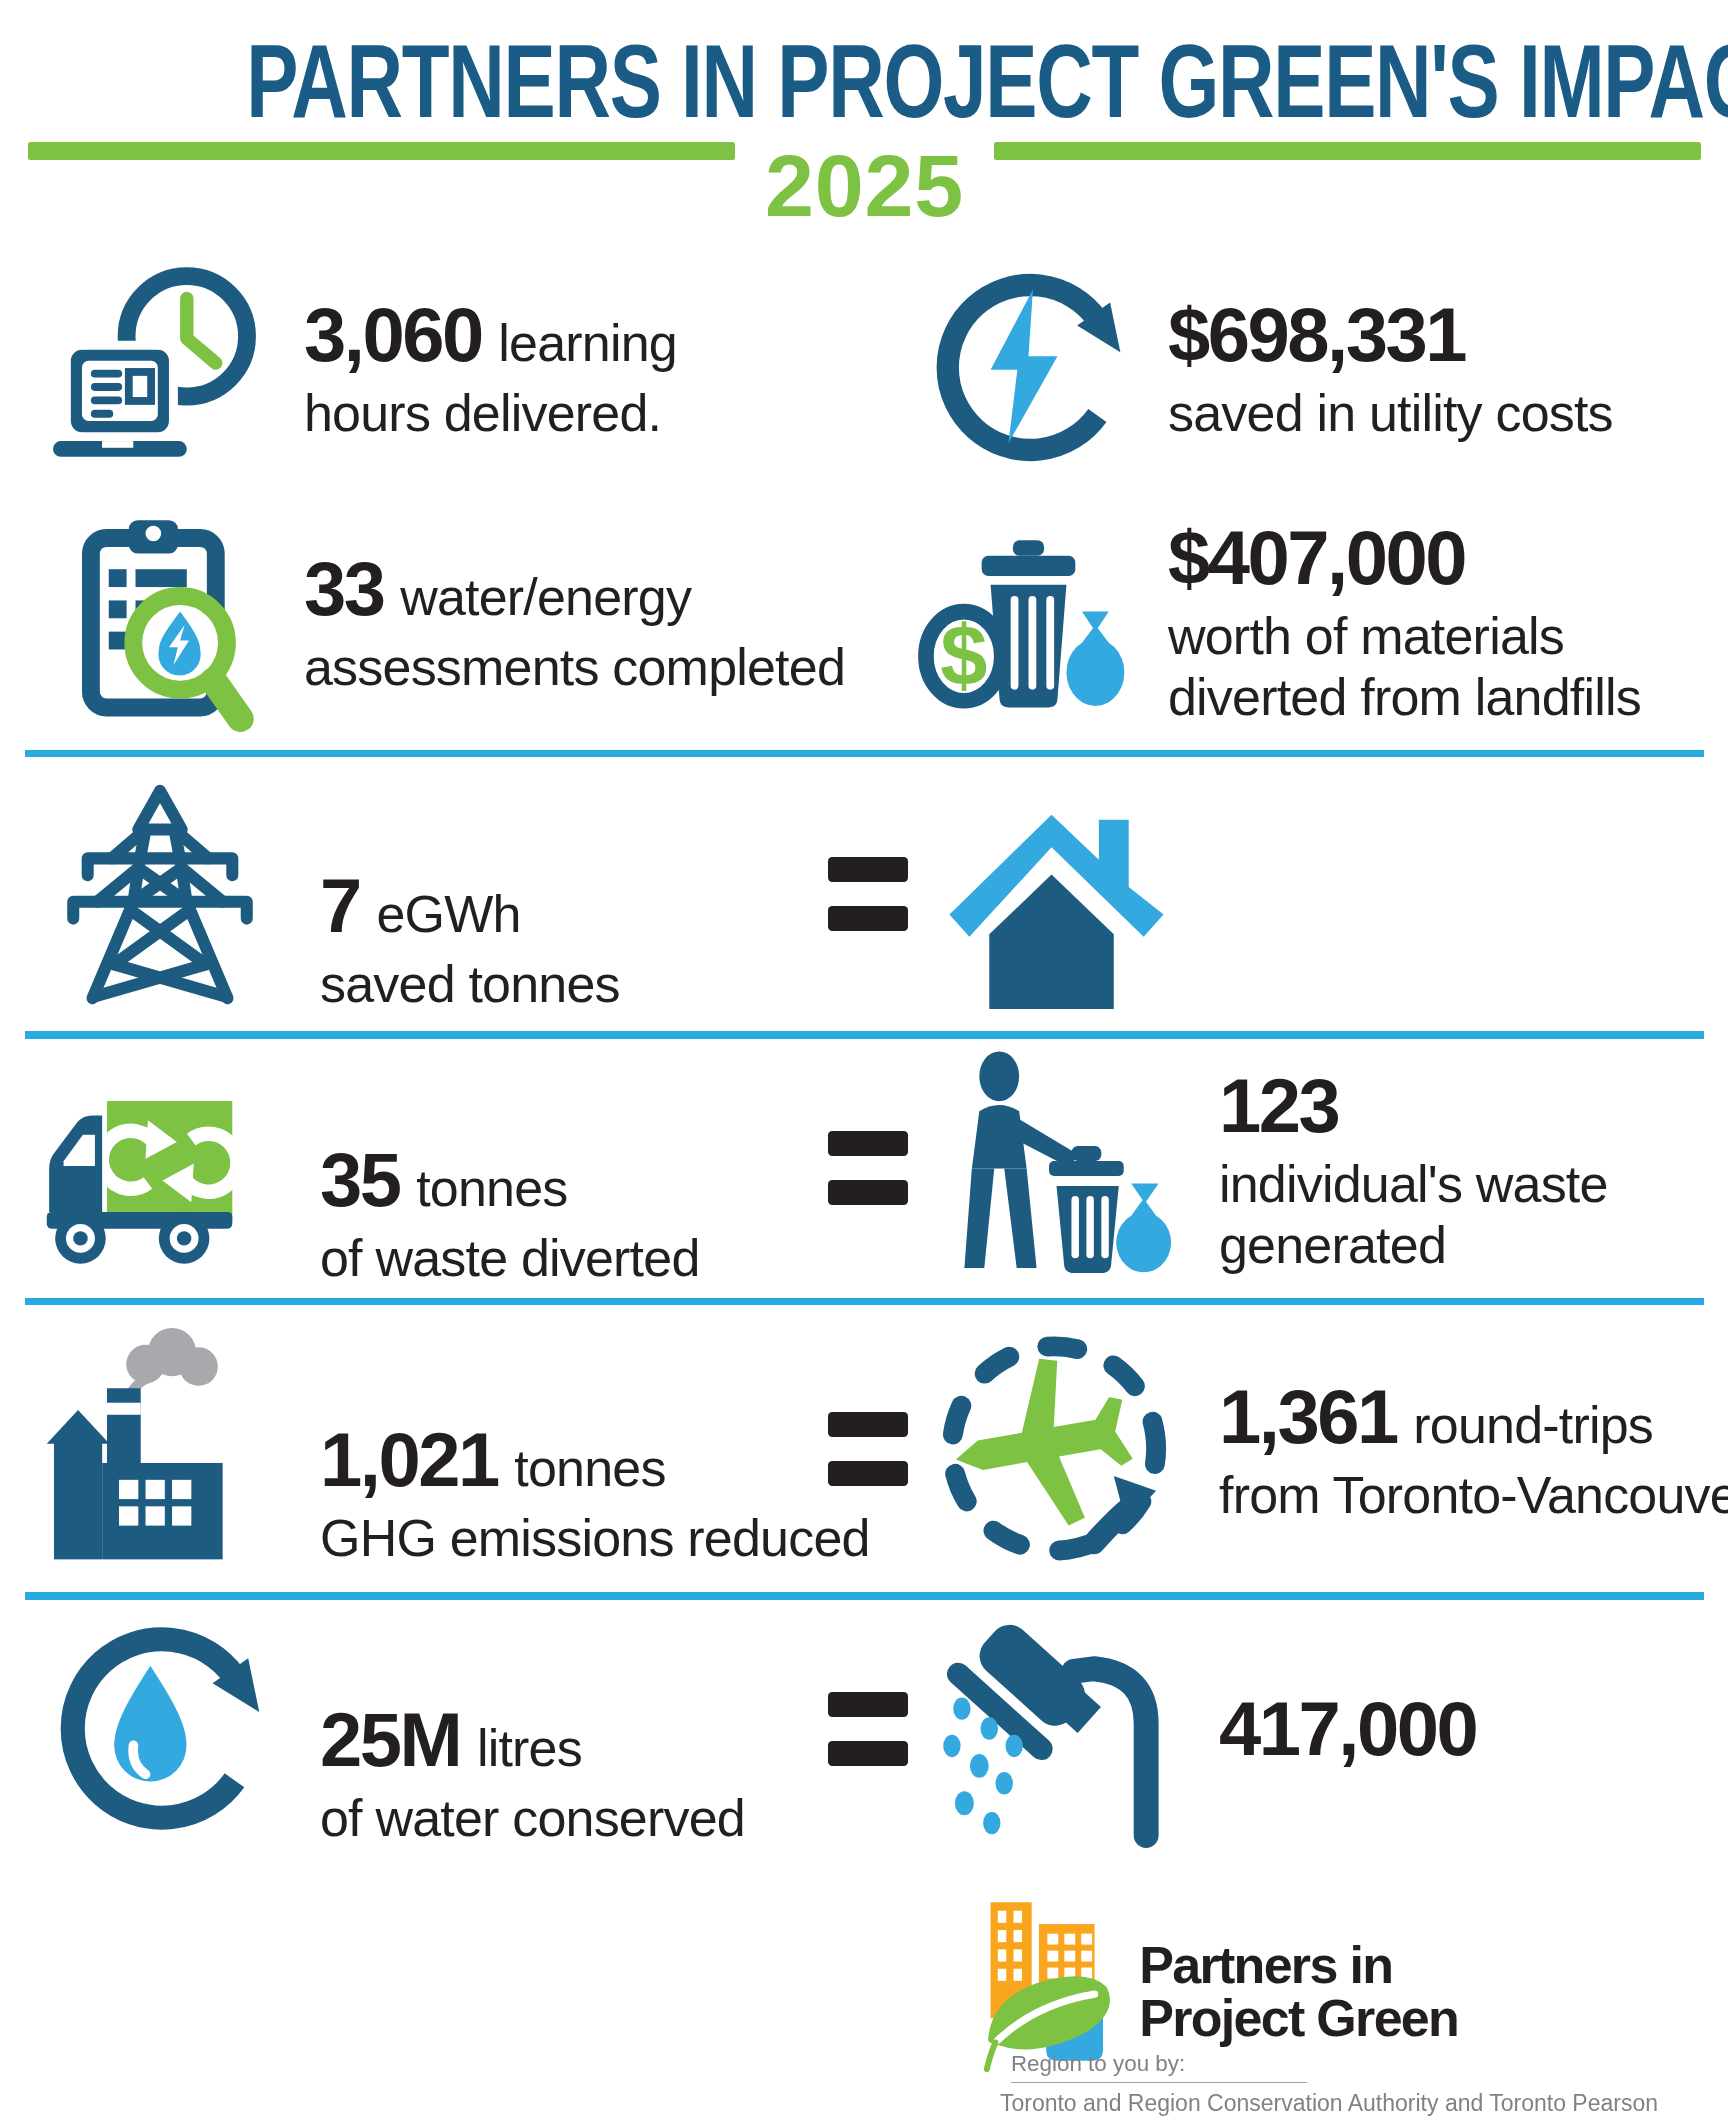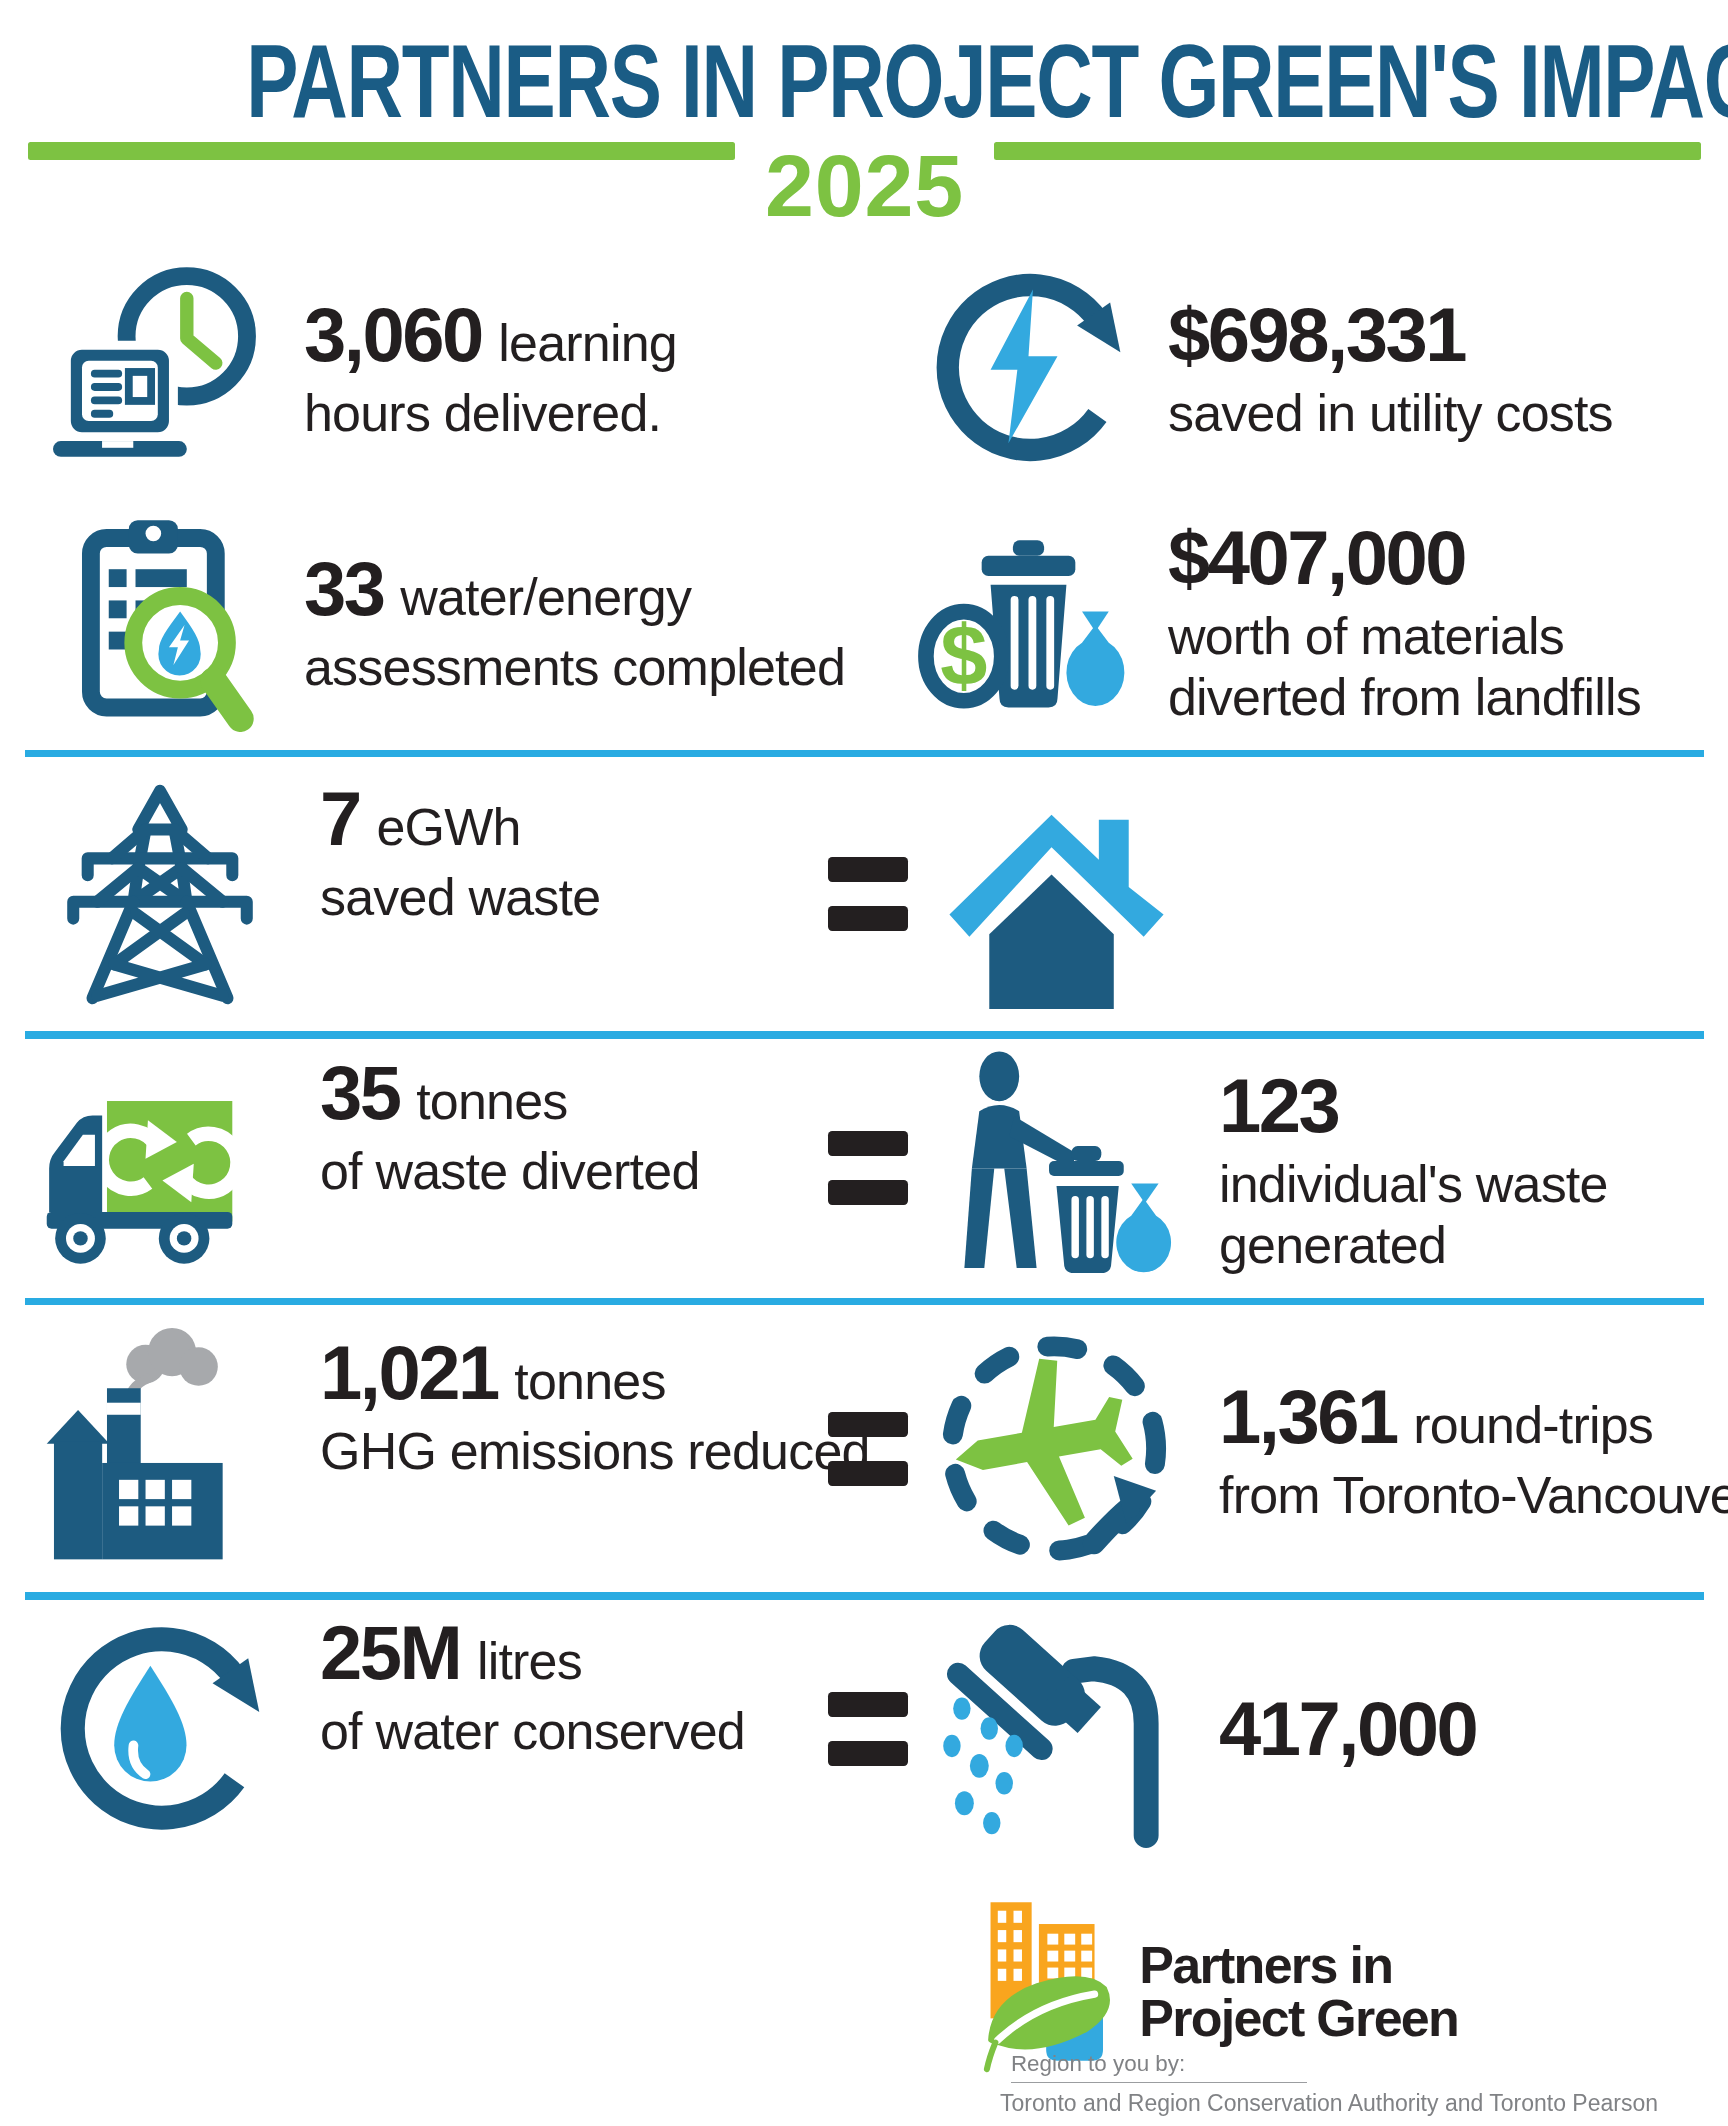--- a/index.html
+++ b/index.html
@@ -31,21 +31,21 @@
   .sfx:empty,p:empty{display:none}
   .stat-text p{line-height:1.18}
   .l2{margin-top:3.3px}
 
   
   .divider{height:7.5px;background:var(--cyan);margin:0 25px}
 
   
   .comp{display:flex;align-items:center;padding:0 0 0 23px}
   .comp.c1{height:274px}.comp.c2{height:259px}.comp.c3{height:287px}.comp.c4{height:258px}
-  .comp .side-left{width:791px;display:flex;align-items:flex-start}
+  .comp .side-left{width:791px;display:flex;align-items:flex-end}
   .comp .side-right{flex:1;display:flex;align-items:center}
   .comp .icon-box{width:274px;height:241px}
   .comp .side-right .icon-box{width:274px;height:249px}
   .eq{width:108px;flex:none;display:flex;flex-direction:column;align-items:center;gap:24px}
   .eq i{display:block;width:80px;height:25px;background:var(--ink);border-radius:4.2px}
 
   
   footer{position:absolute;right:71px;bottom:10px}
   .brand-top{display:flex;align-items:flex-end;gap:18.3px}
   .logo-box{width:140px;height:179px}
@@ -174,21 +174,21 @@
             <path d="M14 53 H86 M14 53 v7 M86 53 v7"></path>
             <path d="M41 39 L24 53 M59 39 L76 53"></path>
             <path d="M39 53 L22 93 M61 53 L78 93"></path>
             <path d="M40 58 L69 79 M60 58 L31 79"></path>
             <path d="M31 79 L76 92 M69 79 L24 92"></path>
           </g>
         </svg>
       </div>
       <div class="stat-text">
         <p class="l1"><span class="val">7</span><span class="lbl sfx">eGWh</span></p>
-        <p class="lbl l2">saved waste</p>
+        <p class="lbl l2">saved tonnes</p>
       </div>
     </div>
     <div class="eq">
         <i></i>
         <i></i>
       </div>
     <div class="side-right">
       <div class="icon-box">
         <svg viewBox="0 0 100 100">
           <polygon points="6,58 47,18 66,36 66,20 78,20 78,47 92,58 84,67 47,31 14,67" class="f-bl"></polygon>

